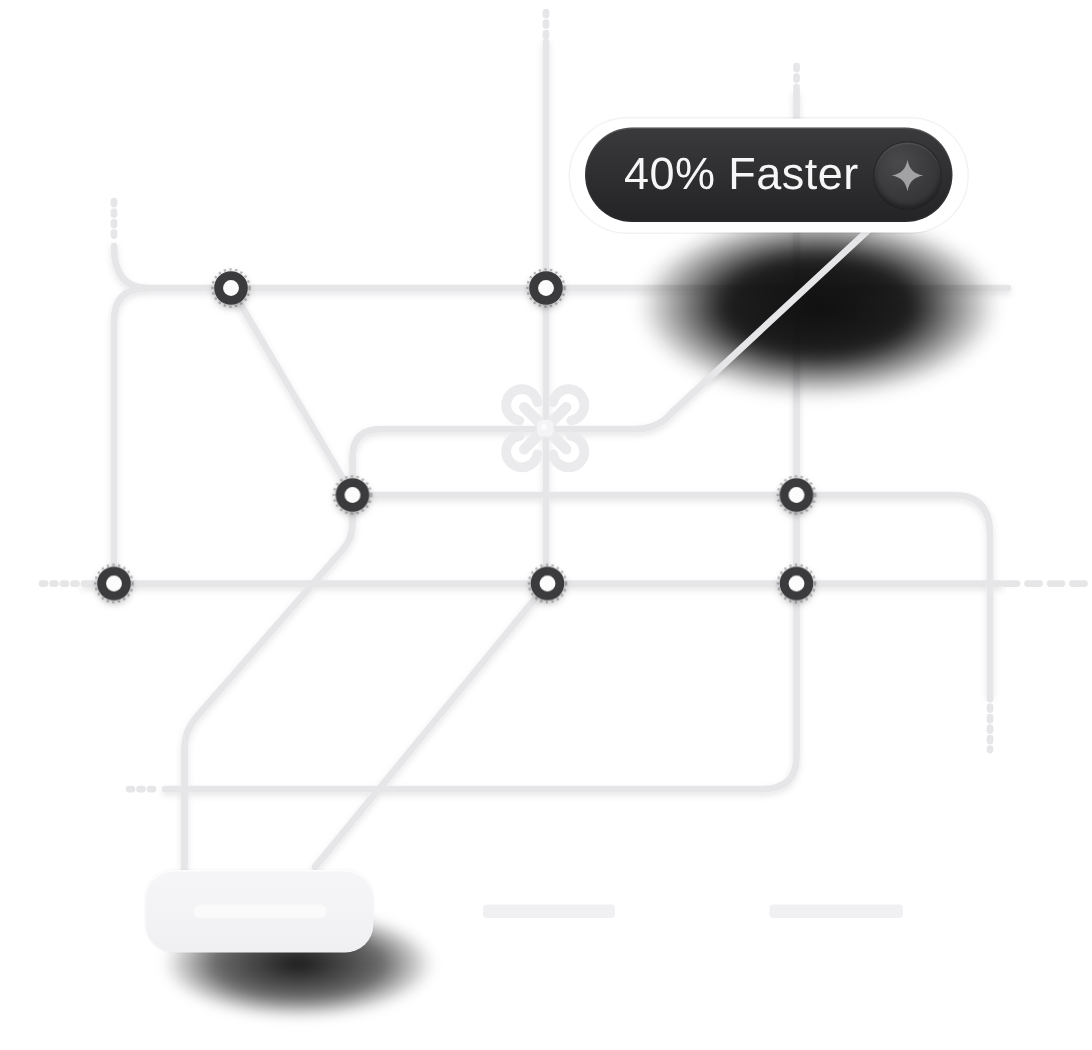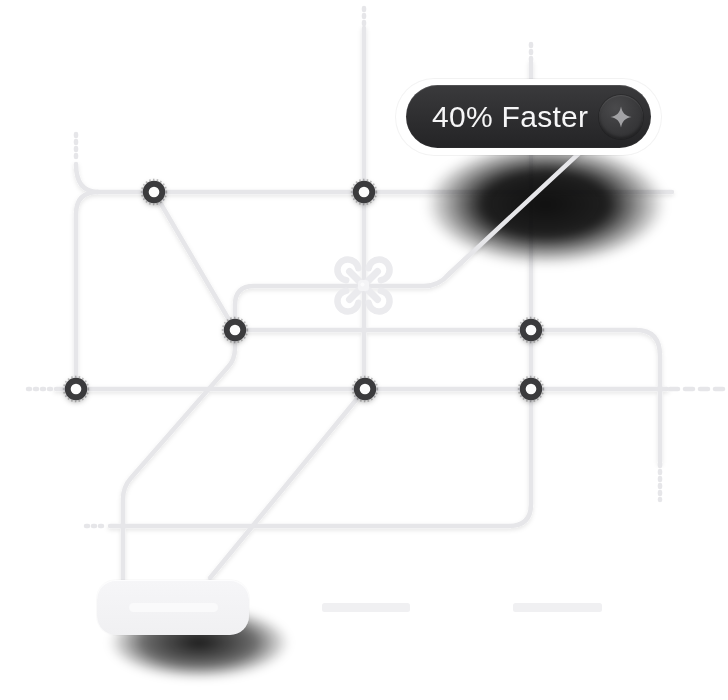--- a/index.html
+++ b/index.html
@@ -19,21 +19,21 @@
   }
   .card-shadow{
     left:68px;top:594px;width:252px;height:108px;
     background:radial-gradient(ellipse 50% 47% at 52% 45%,
       rgba(6,6,6,0.92) 0%, rgba(6,6,6,0.60) 44%, rgba(6,6,6,0.0) 72%);
     filter:blur(4px);
   }
 
   
   .badge-ring{
-    left:396px;top:79px;width:265px;height:76px;border-radius:38px;
+    left:380px;top:79px;width:265px;height:76px;border-radius:38px;
     background:#ffffff;
     box-shadow:0 0 0 1px rgba(0,0,0,0.05);
   }
   .badge-pill{
     left:10px;top:6px;width:245px;height:63px;border-radius:32px;
     background:linear-gradient(180deg,#3a3a3c 0%,#2c2c2e 62%,#242426 100%);
     box-shadow:inset 0 1px 0 rgba(255,255,255,0.09), inset 0 0 0 1px rgba(255,255,255,0.03);
     display:flex;align-items:center;
   }
   .badge-label{

